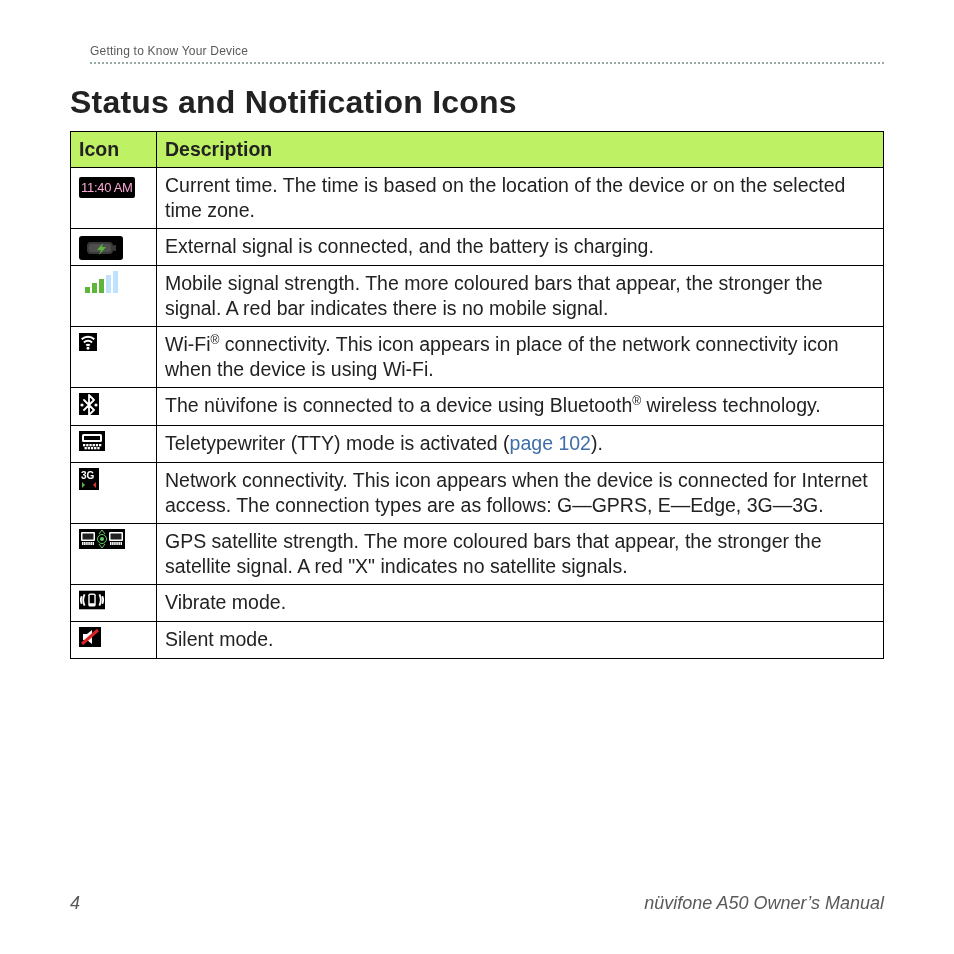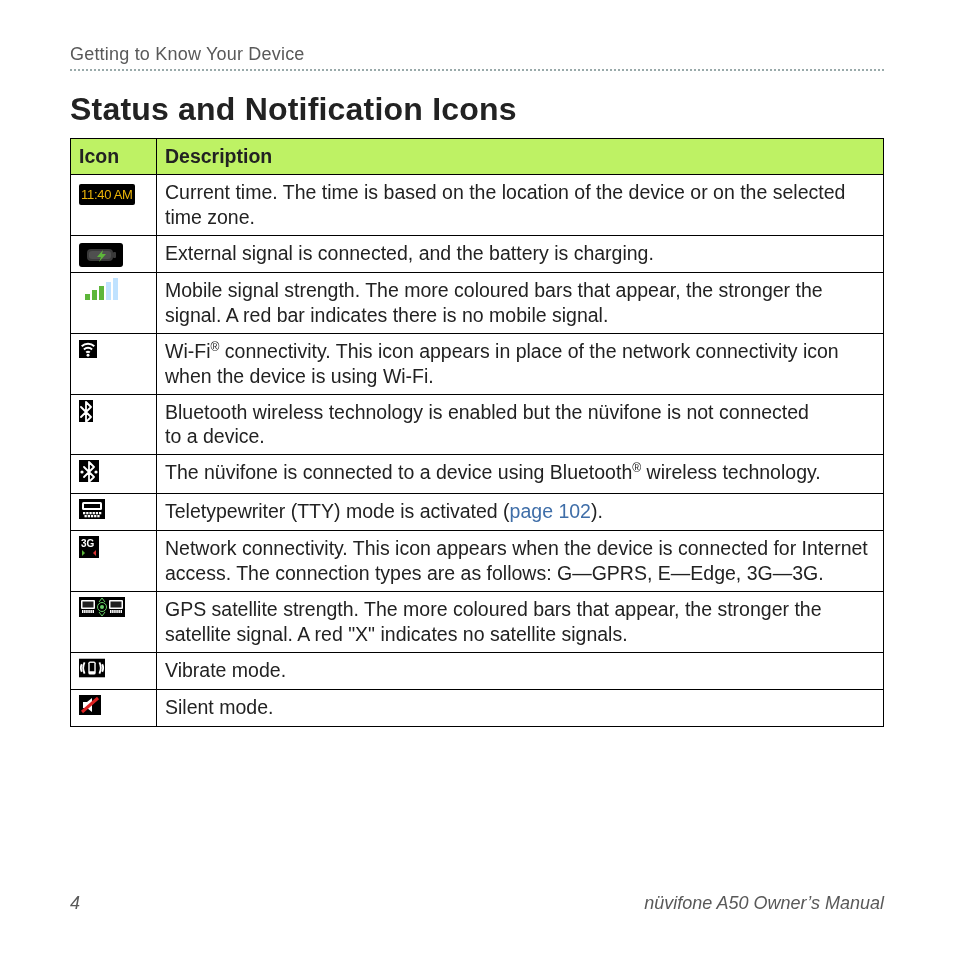--- a/index.html
+++ b/index.html
@@ -15,25 +15,26 @@
   body{
     width:var(--page-w);
     height:var(--page-h);
     font-family: Arial, Helvetica, sans-serif;
     color:var(--text);
     position:relative;
     box-sizing:border-box;
     padding: 44px var(--margin-x) 0 var(--margin-x);
   }
   .running-head{
-    font-size:18px;
+    font-size:12px;
     color:var(--muted);
     padding-bottom:4px;
     border-bottom: 2px dotted #9aa;
     letter-spacing:.2px;
+    margin-left:20px;
   }
   h1.title{
     font-size:32px;
     font-weight:700;
     margin:20px 0 10px 0;
     letter-spacing:.2px;
   }
   table.icon-table{
     width:100%;
     border-collapse:collapse;
@@ -62,21 +63,21 @@
     align-items:center;
     justify-content:center;
     width:44px;height:24px;
     border-radius:3px;
     background:#000;
     box-shadow:0 0 0 1px rgba(0,0,0,.15) inset;
     vertical-align:middle;
   }
   .icon-box svg{display:block;}
   .time-badge{
-    background:#000;color:#eab308;
+    background:#000;color:#f9a8d4;
     font-family: Arial, Helvetica, sans-serif;
     font-size:13px; line-height:1;
     padding:4px 2px;
     border-radius:2px;
     display:inline-block;
     letter-spacing:-.3px;
   }
   sup{font-size:.62em; vertical-align:super;}
   a.page-ref{color:var(--link); text-decoration:none;}
   .footer{
@@ -136,27 +137,20 @@
       </tr>
       <tr>
         <td class="icon-cell"><span style="display: inline-block;"><svg viewBox="0 0 20 20" width="18" height="20" xmlns="http://www.w3.org/2000/svg">
     <rect x="0" y="0" width="20" height="20" fill="#000"></rect>
     <path d="M3 7 A10 10 0 0 1 17 7" stroke="#fff" stroke-width="2.2" fill="none"></path>
     <path d="M5.5 10.5 A6.5 6.5 0 0 1 14.5 10.5" stroke="#fff" stroke-width="2.2" fill="none"></path>
     <path d="M8 14 A3 3 0 0 1 12 14" stroke="#fff" stroke-width="2.2" fill="none"></path>
     <circle cx="10" cy="17" r="1.6" fill="#fff"></circle>
   </svg></span></td>
         <td>Wi-Fi<sup>®</sup> connectivity. This icon appears in place of the network connectivity icon when the device is using Wi-Fi.</td>
-      </tr>
-      <tr>
-        <td class="icon-cell"><span style="display: inline-block;"><svg viewBox="0 0 14 22" width="14" height="22" xmlns="http://www.w3.org/2000/svg">
-    <rect x="0" y="0" width="14" height="22" fill="#000"></rect>
-    <path d="M7 2 L12 7 L7 12 L12 17 L7 22 M7 2 L7 22 M2 7 L12 17 M2 17 L12 7" stroke="#fff" stroke-width="1.8" fill="none" stroke-linejoin="round" stroke-linecap="round"></path>
-  </svg></span></td>
-        <td>Bluetooth wireless technology is enabled but the nüvifone is not connected to&nbsp;a&nbsp;device.</td>
       </tr>
       <tr>
         <td class="icon-cell"><span style="display: inline-block;"><svg viewBox="0 0 20 22" width="20" height="22" xmlns="http://www.w3.org/2000/svg">
     <rect x="0" y="0" width="20" height="22" fill="#000"></rect>
     <path d="M10 2 L15 7 L10 12 L15 17 L10 22 M10 2 L10 22 M5 7 L15 17 M5 17 L15 7" stroke="#fff" stroke-width="1.8" fill="none" stroke-linejoin="round" stroke-linecap="round"></path>
     <circle cx="3" cy="12" r="1.6" fill="#fff"></circle>
     <circle cx="17" cy="12" r="1.6" fill="#fff"></circle>
   </svg></span></td>
         <td>The nüvifone is connected to a device using Bluetooth<sup>®</sup> wireless technology.</td>
       </tr>

